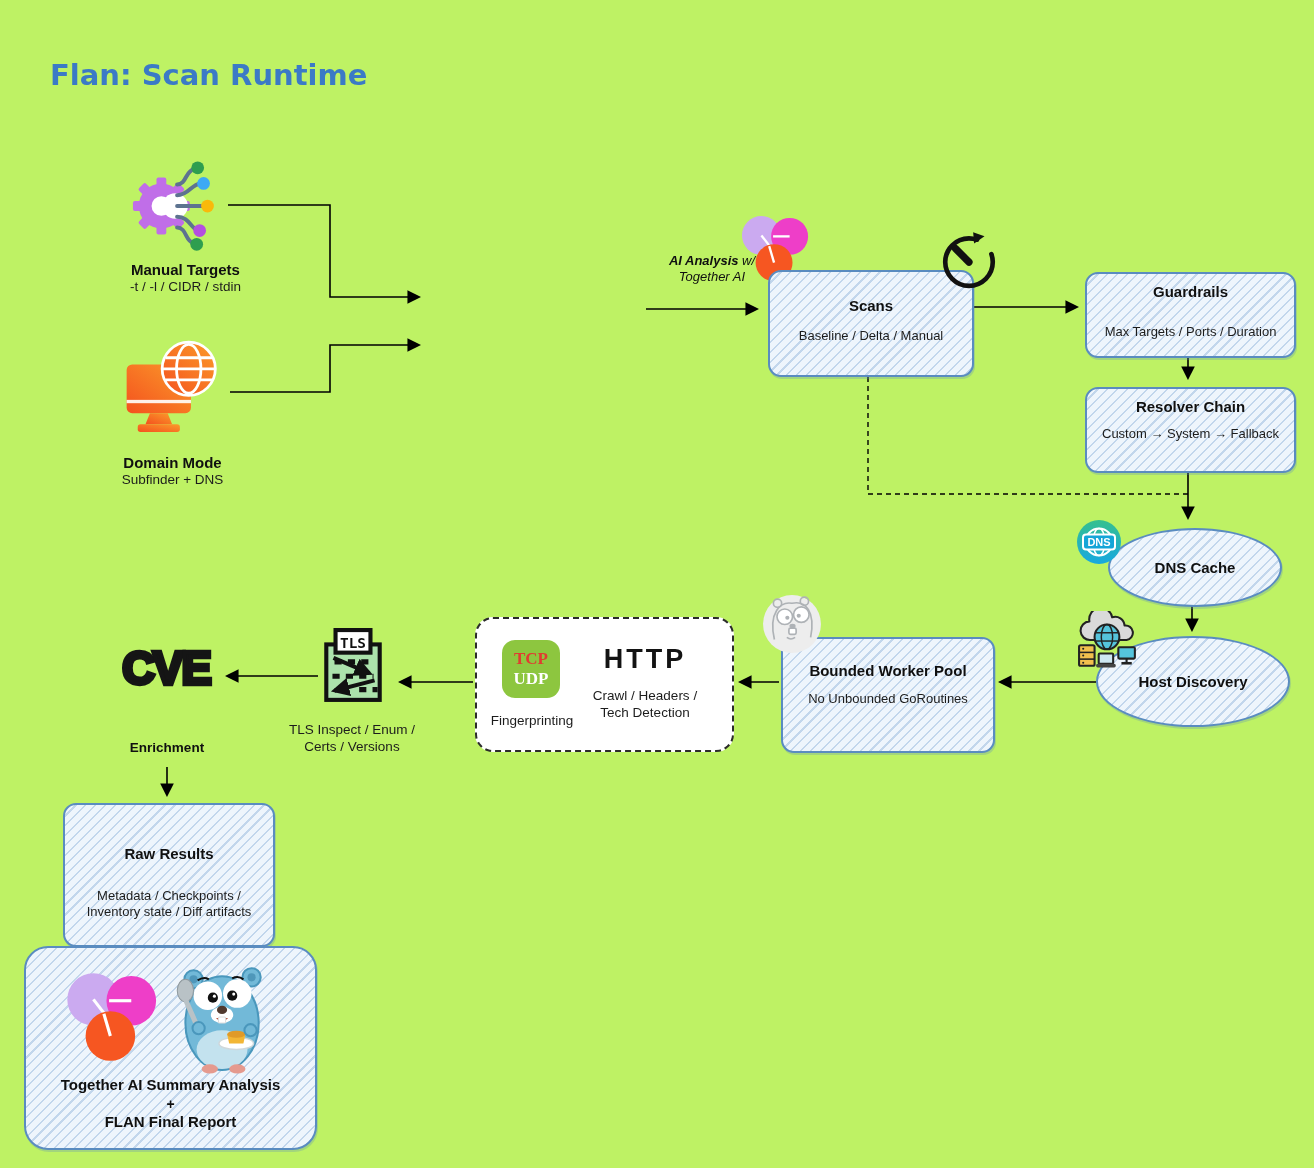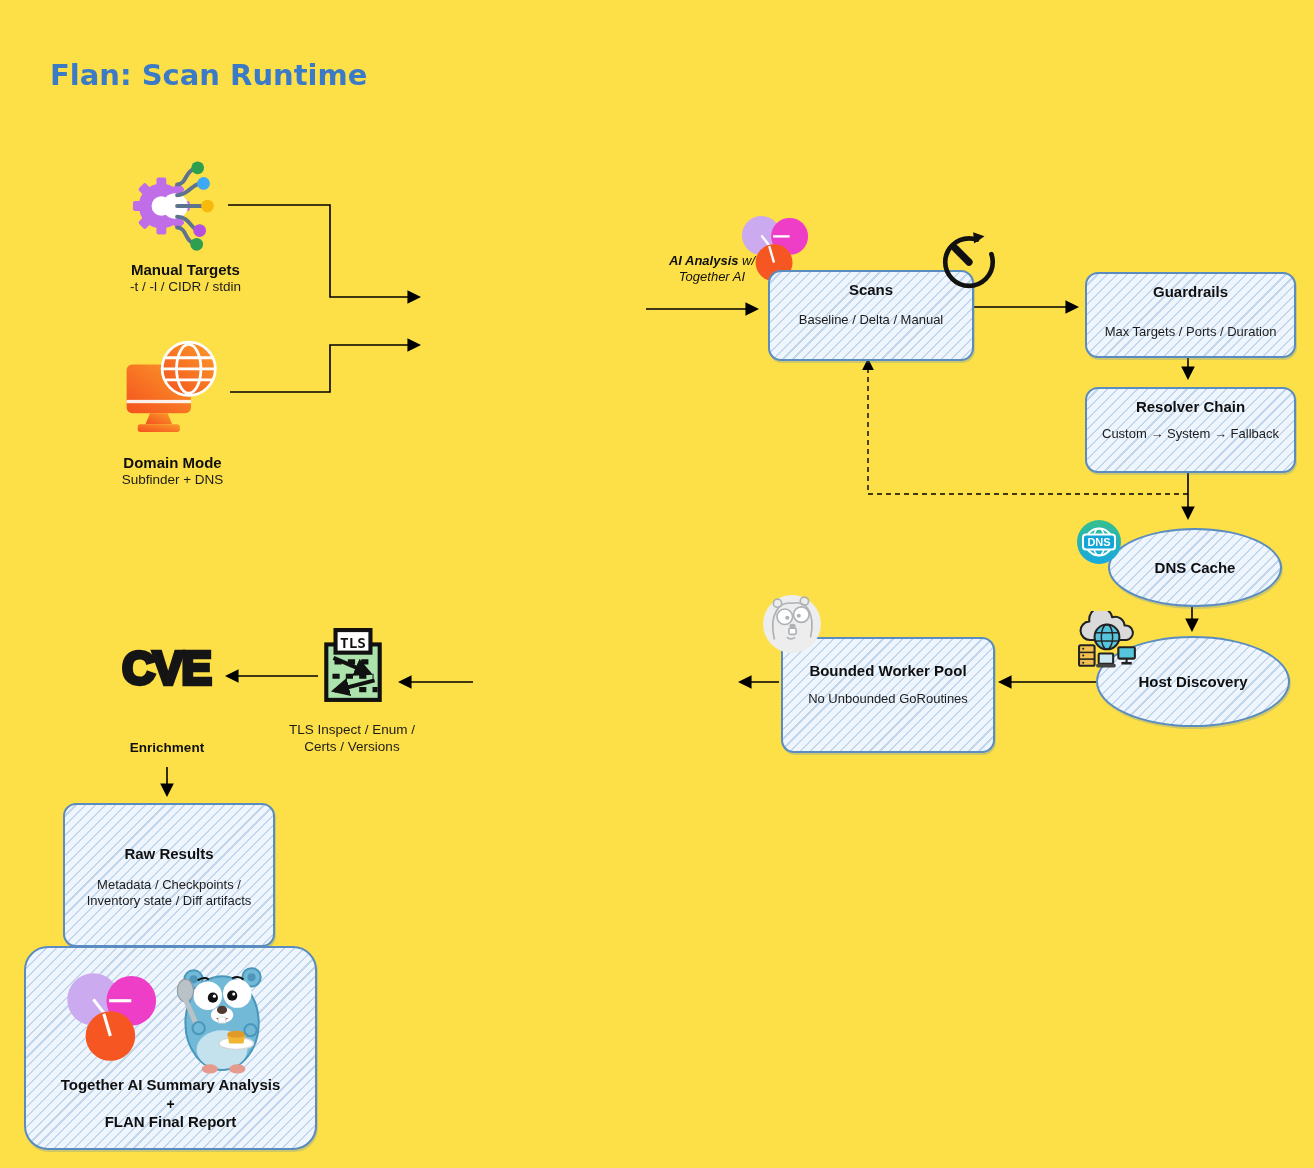--- a/index.html
+++ b/index.html
@@ -1,16 +1,16 @@
 <!DOCTYPE html>
 <html><head>
 <meta charset="utf-8">
 <style>
   html,body{margin:0;padding:0;background:#fff;}
-  #canvas{position:relative;width:1314px;height:1168px;background:#fde047;overflow:hidden;
+  #canvas{position:relative;width:1314px;height:1168px;background:#bef264;overflow:hidden;
           font-family:"Liberation Sans",sans-serif;color:#111;}
   .abs{position:absolute;}
   #title{left:50px;top:58px;font-family:"DejaVu Sans",sans-serif;font-size:29px;
          font-weight:600;color:#3b7ac6;letter-spacing:0px;}
   
   .sketch{position:absolute;text-align:center;border:2px solid #5a8cc0;border-radius:13px;
     background:repeating-linear-gradient(135deg,rgba(122,164,210,.38) 0px,rgba(122,164,210,.38) 1.5px,transparent 1.5px,transparent 7px),#eef5fc;
     box-shadow:1px 2px 0 rgba(90,140,192,.28);}
   .ellipse{border-radius:50%;display:flex;align-items:center;justify-content:center;}
   .node-title{font-weight:bold;font-size:15px;color:#101010;}
@@ -117,21 +117,21 @@
   </div>
   <svg class="abs" style="left:741px;top:215px" width="70" height="70" viewBox="0 0 72 72">
     <circle cx="21" cy="21" r="20" fill="#cbaaf0"></circle>
     <line x1="21" y1="21" x2="31" y2="34" stroke="#fff" stroke-width="2.4"></line>
     <circle cx="50" cy="22" r="19" fill="#ee3ec8"></circle>
     <line x1="50" y1="22" x2="33" y2="22" stroke="#fff" stroke-width="2.4"></line>
     <circle cx="34" cy="49" r="19" fill="#f65621"></circle>
     <line x1="34" y1="49" x2="29" y2="32" stroke="#fff" stroke-width="2.4"></line>
   </svg>
 
-  <div class="sketch" style="left:768px;top:270px;width:202px;height:78px;padding-top:9px">
+  <div class="sketch" style="left:768px;top:270px;width:202px;height:78px;padding-top:25px">
     <div class="node-title">Scans</div>
     <div class="node-sub" style="margin-top:14px">Baseline / Delta / Manual</div>
   </div>
 
   <svg class="abs" style="left:938px;top:228px" width="62" height="62" viewBox="0 0 60 60">
     <circle cx="30" cy="33" r="23" fill="none" stroke="#111" stroke-width="4.5" pathLength="100" stroke-dasharray="86 14" stroke-dashoffset="5.5" stroke-linecap="round"></circle>
     <line x1="30" y1="33" x2="17" y2="20" stroke="#111" stroke-width="7" stroke-linecap="round"></line>
     <path d="M34,4 L45,8 L35,15 Z" fill="#111"></path>
   </svg>
 
@@ -199,20 +199,31 @@
       <circle cx="22" cy="22" r="7.5" fill="#fff"></circle>
       <circle cx="38" cy="20" r="7.5" fill="#fff"></circle>
       <rect x="26" y="33" width="7" height="6" rx="1.5" fill="#fff"></rect>
       <path d="M24,42 q4,3 8,0"></path>
     </g>
     <circle cx="24.5" cy="23" r="2" fill="#aeb2b6"></circle>
     <circle cx="35.5" cy="21" r="2" fill="#aeb2b6"></circle>
     <ellipse cx="29.5" cy="31" rx="3" ry="2.2" fill="#aeb2b6"></ellipse>
   </svg>
 
+  <div class="dashedbox" style="left:475px;top:617px;width:255px;height:131px">
+    <svg class="abs" style="left:25px;top:21px" width="58" height="58" viewBox="0 0 58 58">
+      <rect x="0" y="0" width="58" height="58" rx="13" fill="#8dc63f"></rect>
+      <text x="29" y="24" text-anchor="middle" font-family="Liberation Serif, serif" font-weight="bold" font-size="17" fill="#e03c31">TCP</text>
+      <text x="29" y="44" text-anchor="middle" font-family="Liberation Serif, serif" font-weight="bold" font-size="17" fill="#ffffff">UDP</text>
+    </svg>
+    <div class="iconsub" style="left:8px;top:94px;width:94px">Fingerprinting</div>
+    <div id="http-title" class="abs" style="left:88px;top:25px;width:160px;text-align:center">HTTP</div>
+    <div class="iconsub" style="left:88px;top:69px;width:160px">Crawl / Headers /</div>
+    <div class="iconsub" style="left:88px;top:86px;width:160px">Tech Detection</div>
+  </div>
 
   <svg class="abs" style="left:320px;top:628px" width="66" height="76" viewBox="0 0 64 74">
     <defs>
       <marker id="tarr" viewBox="0 0 10 10" refX="8" refY="5" markerWidth="4.5" markerHeight="4.5" orient="auto-start-reverse">
         <path d="M0,0 L10,5 L0,10 z" fill="#111"></path>
       </marker>
     </defs>
     <rect x="6" y="16" width="52" height="54" fill="#ace2ac" stroke="#111" stroke-width="4"></rect>
     <line x1="14" y1="33" x2="52" y2="33" stroke="#111" stroke-width="5" stroke-dasharray="7 6"></line>
     <line x1="12" y1="47" x2="52" y2="47" stroke="#111" stroke-width="5" stroke-dasharray="7 6"></line>
@@ -225,21 +236,21 @@
   <div class="iconsub" style="left:262px;top:721px;width:180px;line-height:17px">TLS Inspect / Enum /</div>
   <div class="iconsub" style="left:262px;top:738px;width:180px;line-height:17px">Certs / Versions</div>
 
   <svg class="abs" style="left:114px;top:642px" width="104" height="52" viewBox="0 0 110 52">
     <text x="55" y="43" text-anchor="middle" font-family="Liberation Sans, sans-serif" font-weight="bold" font-size="48" letter-spacing="-2" fill="#151515" stroke="#151515" stroke-width="4.5">CVE</text>
   </svg>
   <div class="iconlabel" style="left:107px;top:740px;width:120px;font-size:13.5px">Enrichment</div>
 
   <div class="sketch" style="left:63px;top:803px;width:208px;height:100px;padding-top:40px">
     <div class="node-title">Raw Results</div>
-    <div class="node-sub" style="margin-top:15px;line-height:16px">Metadata / Checkpoints /</div>
+    <div class="node-sub" style="margin-top:26px;line-height:16px">Metadata / Checkpoints /</div>
     <div class="node-sub" style="line-height:16px">Inventory state / Diff artifacts</div>
   </div>
 
   <div class="sketch" style="left:24px;top:946px;width:289px;height:200px;border-radius:24px">
     <svg class="abs" style="left:40px;top:24px" width="94" height="94" viewBox="0 0 72 72">
       <circle cx="21" cy="21" r="20" fill="#cbaaf0"></circle>
       <line x1="21" y1="21" x2="31" y2="34" stroke="#fff" stroke-width="2.4"></line>
       <circle cx="50" cy="22" r="19" fill="#ee3ec8"></circle>
       <line x1="50" y1="22" x2="33" y2="22" stroke="#fff" stroke-width="2.4"></line>
       <circle cx="34" cy="49" r="19" fill="#f65621"></circle>

